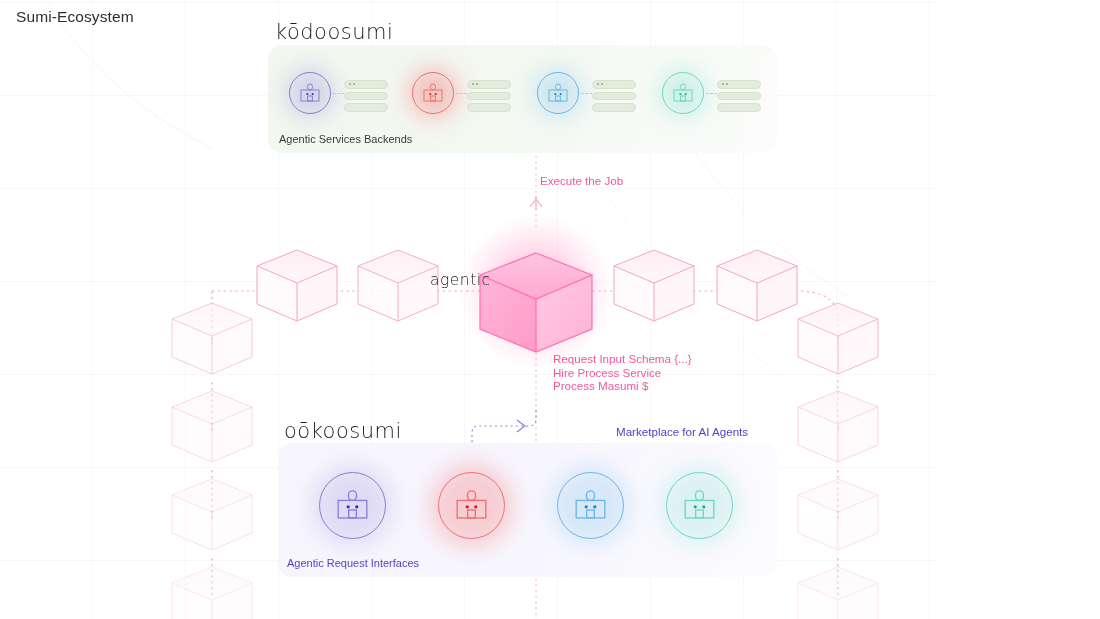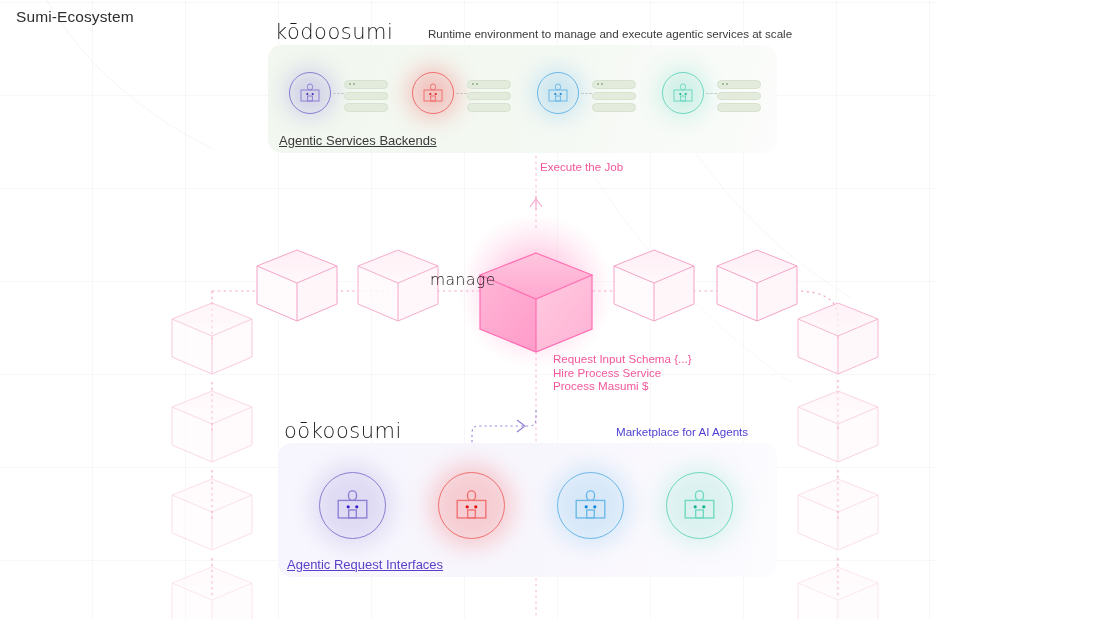--- a/index.html
+++ b/index.html
@@ -41,24 +41,24 @@
   .brand-kodo{left:275px;top:20px;}
   .brand-masumi{left:430px;top:271px;font-size:15.5px;}
   .brand-soko{left:284px;top:419px;}
 
   .caption{
     position:absolute;font-size:11.6px;white-space:nowrap;line-height:1.28;
   }
   .cap-kodo{left:428px;top:27px;color:#3a3a3a;}
   .cap-soko{left:616px;top:425px;color:#4f3fcf;}
   .cap-registry{left:875px;top:327px;color:#f2579b;}
-  .cap-exec{left:540px;top:160px;color:#f2579b;}
+  .cap-exec{left:540px;top:174px;color:#f2579b;}
   .cap-reqs{left:553px;top:352px;color:#f2579b;line-height:1.18;}
 
-  .panel-label{position:absolute;font-size:13px;white-space:nowrap;text-decoration:underline;}
+  .panel-label{position:absolute;font-size:11px;white-space:nowrap;}
   .lbl-backends{left:279px;top:133px;color:#3a3a3a;}
   .lbl-interfaces{left:287px;top:557px;color:#5b3fc7;}
 
   
   .panel-kodo{
     position:absolute;left:268px;top:45px;width:509px;height:108px;
     border-radius:14px;
     background:linear-gradient(105deg,#f2f7ef 0%,#f3f8f1 45%,#fbfcfb 100%);
   }
   .panel-soko{
@@ -223,21 +223,20 @@
 
     <g stroke="#9a8ad8" stroke-width="1.1" fill="none" stroke-dasharray="2.2 3">
       <path d="M 536 410 L 536 419 Q 536 426 529 426 L 478 426 Q 472 426 472 433 L 472 478"></path>
     </g>
     <path d="M 517 420 L 525 426 L 517 432" fill="none" stroke="#8d7ad2" stroke-width="1.1"></path>
   </svg>
 
   <div class="page-title">Sumi-Ecosystem</div>
 
   <div class="brand brand-kodo">kōdoosumi</div>
-  <div class="caption cap-kodo">Runtime environment to manage and execute agentic services at scale</div>
 
   <div class="panel-kodo"></div>
   <div class="panel-label lbl-backends">Agentic Services Backends</div>
 
   <div class="robot-wrap" style="left:289px;top:72px;width:42px;height:42px;color:#8b7fd4;">
     <div class="glow" style="left:-4px;top:-4px;width:50px;height:50px;background:#8b7fd4;"></div>
     <div class="robot-circle" style="left:0;top:0;width:42px;height:42px;"></div>
     <svg class="robot-svg" style="left:10px;top:11px;" width="22" height="21" viewBox="0 0 22 21">
       <g fill="none" stroke="#8b7fd4" stroke-width="1">
         <rect x="8.5" y="1" width="5" height="6" rx="2.4"></rect>
@@ -328,21 +327,21 @@
     <div class="pill">
         <span class="dots">
           <i></i>
           <i></i>
         </span>
       </div>
     <div class="pill"></div>
     <div class="pill"></div>
   </div>
 
-  <div class="brand brand-masumi">manage</div>
+  <div class="brand brand-masumi">agentic</div>
   <div class="caption cap-exec">Execute the Job</div>
 
   <div class="caption cap-reqs">
     <div>Request Input Schema {...}</div>
     <div>Hire Process Service</div>
     <div>Process Masumi $</div>
   </div>
 
 
   <div class="brand brand-soko">oōkoosumi</div>

